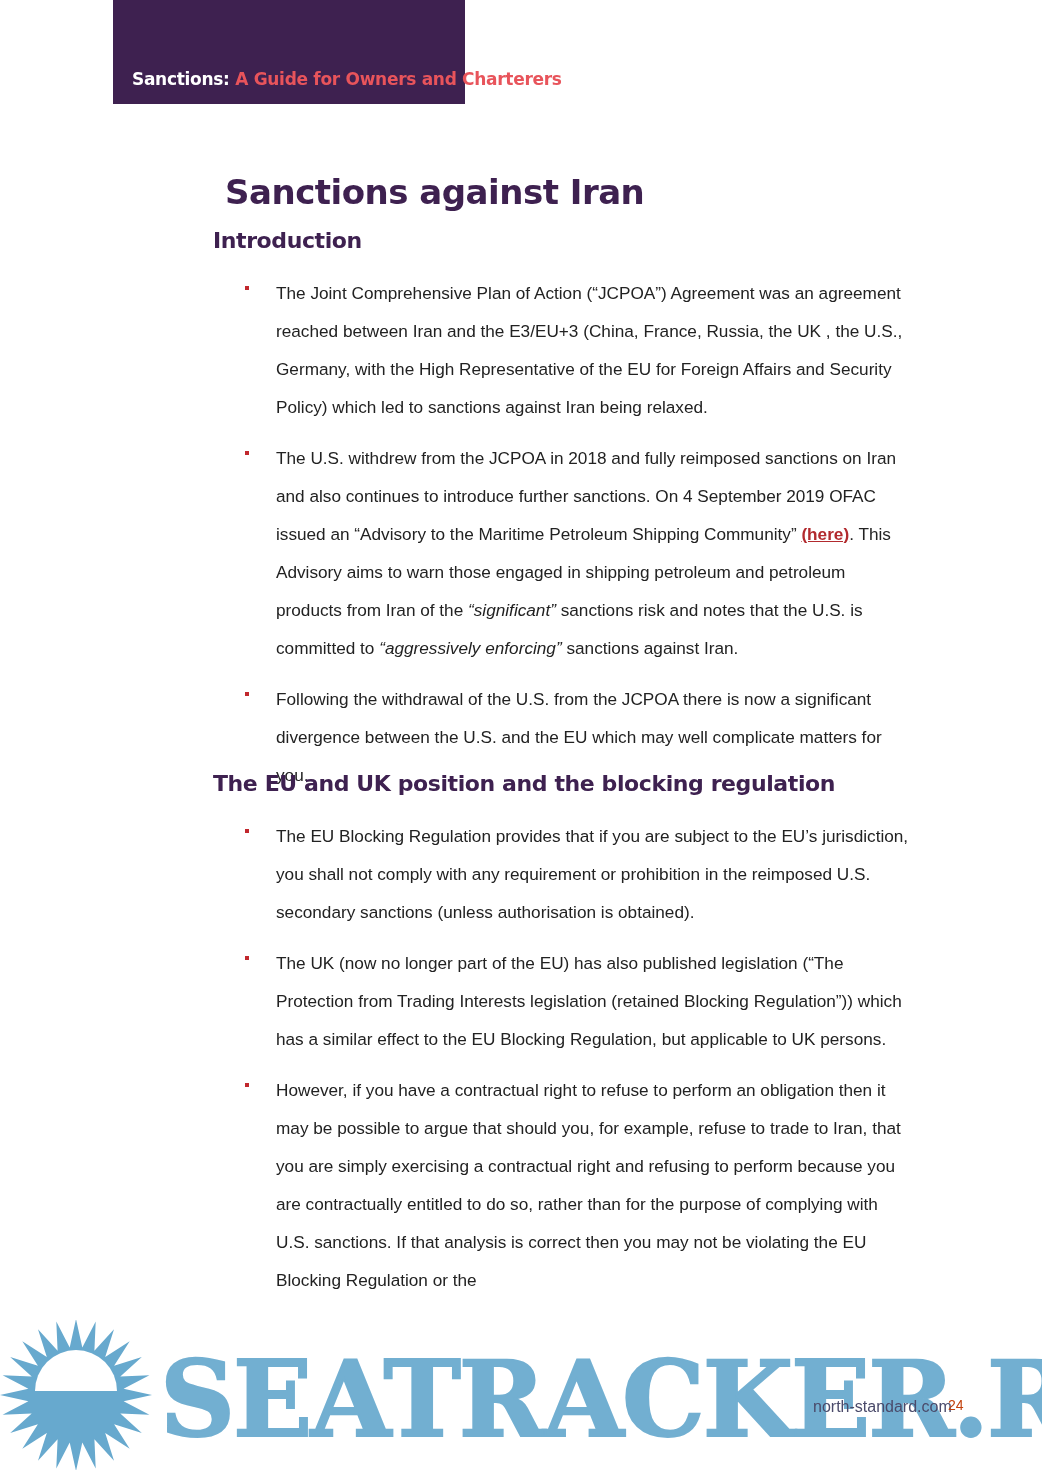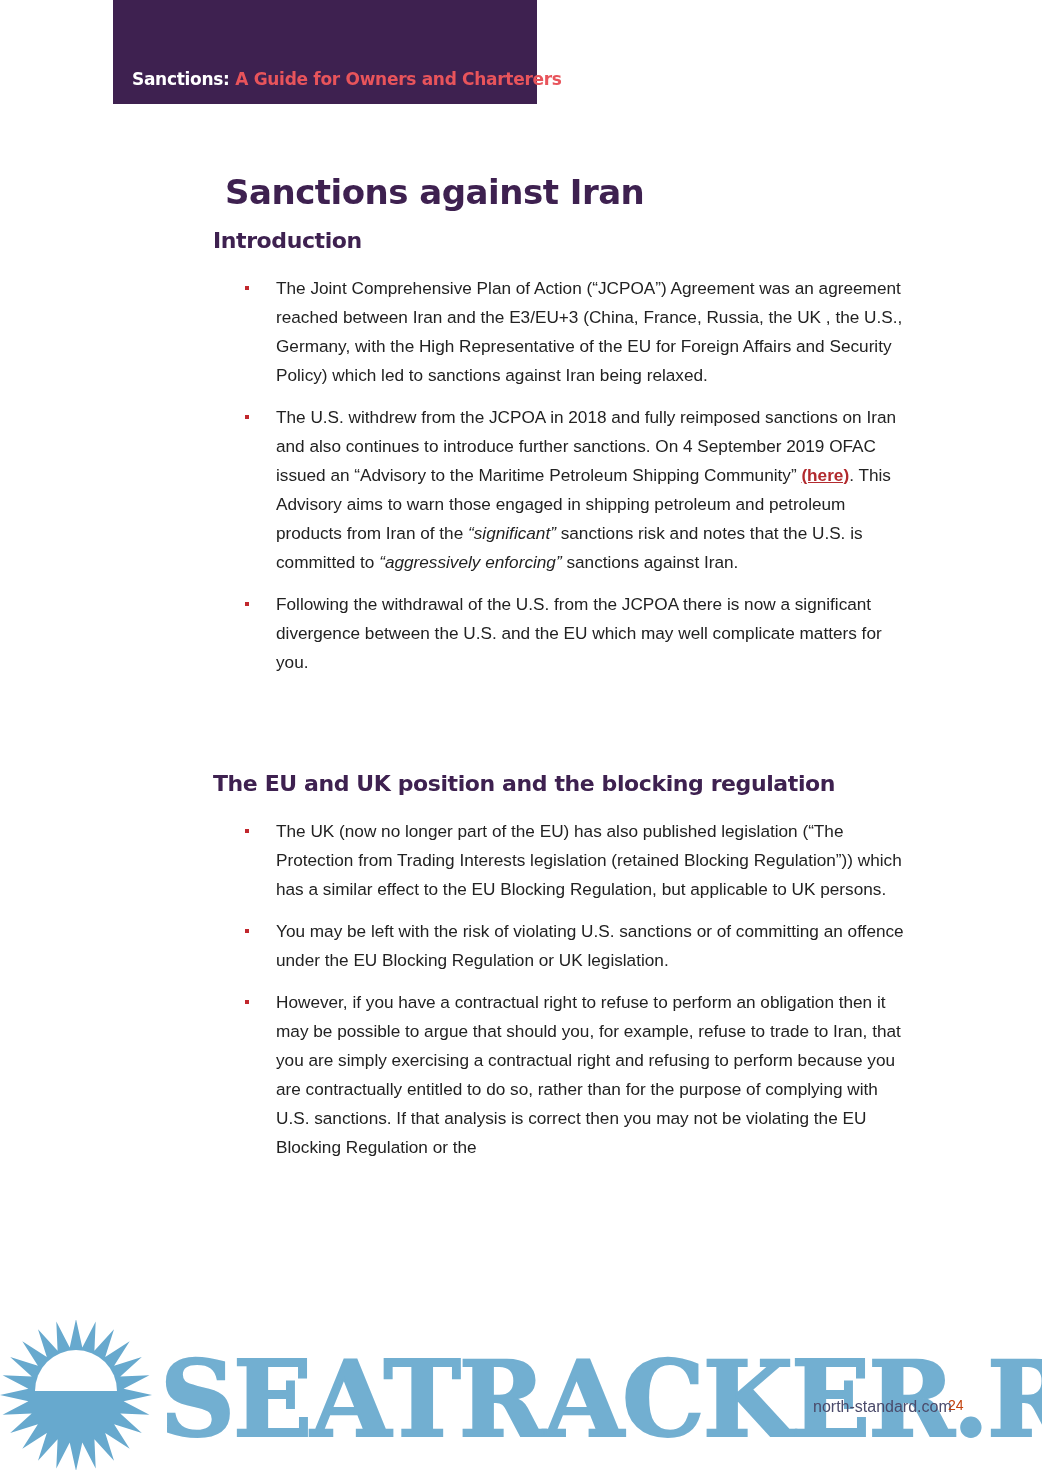--- a/index.html
+++ b/index.html
@@ -3,21 +3,21 @@
 <meta charset="utf-8">
 <style>
   html, body { margin: 0; padding: 0; }
   body {
     width: 1042px; height: 1474px; position: relative; overflow: hidden;
     background: #ffffff;
     font-family: "Liberation Sans", sans-serif;
     color: #222;
   }
   .header-band {
-    position: absolute; left: 113px; top: 0; width: 424px; height: 104px;
+    position: absolute; left: 113px; top: 0; width: 352px; height: 104px;
     background: #3e2150;
   }
   .header-title {
     position: absolute; left: 19px; top: 69px;
     font-family: "DejaVu Sans", sans-serif; font-size: 17px; font-weight: bold;
     white-space: nowrap; letter-spacing: -0.3px;
   }
   .header-title .lead { color: #ffffff; }
   .header-title .rest { color: #e8545b; }
 
@@ -32,21 +32,21 @@
     color: #3e2150; letter-spacing: -0.4px;
   }
   .h-intro { top: 228px; text-align: right; }
   .h-eu { top: 771px; }
 
   .bullets {
     position: absolute; left: 243px; width: 670px; margin: 0; padding: 0; list-style: none;
   }
   .bullets li {
     position: relative; padding-left: 33px;
-    font-size: 17.2px; line-height: 29px; color: #222;
+    font-size: 17.2px; line-height: 38px; color: #222;
     margin-bottom: 13px;
   }
   .bullet-marker {
     position: absolute; left: 2px; top: 12px; width: 4px; height: 4px;
     background: #c1272d;
   }
   .list-intro { top: 274px; }
   .list-eu { top: 817px; }
   .link { color: #b22a2e; font-weight: bold; text-decoration: underline; }
   em { font-style: italic; }
@@ -96,28 +96,31 @@
     <span class="bullet-marker"></span>
     <span>Following the withdrawal of the U.S. from the JCPOA there is now a significant divergence between the U.S. and the EU which may well complicate matters for you.</span>
   </li>
 </ul>
 
 <h2 class="section-heading h-eu">The EU and UK position and the blocking regulation</h2>
 
 <ul class="bullets list-eu">
   <li>
     <span class="bullet-marker"></span>
+    <span>The EU Blocking Regulation provides that if you are subject to the EU’s jurisdiction, you shall not comply with any requirement or prohibition in the reimposed U.S. secondary sanctions (unless authorisation is obtained).</span>
+  </li>
+  <li>
+    <span class="bullet-marker"></span>
     <span>The UK (now no longer part of the EU) has also published legislation (“The Protection from Trading Interests legislation (retained Blocking Regulation”)) which has a similar effect to the EU Blocking Regulation, but applicable to UK persons.</span>
   </li>
   <li>
     <span class="bullet-marker"></span>
   </li>
   <li>
     <span class="bullet-marker"></span>
-    <span>You may be left with the risk of violating U.S. sanctions or of committing an offence under the EU Blocking Regulation or UK legislation.</span>
   </li>
   <li>
     <span class="bullet-marker"></span>
     <span>However, if you have a contractual right to refuse to perform an obligation then it may be possible to argue that should you, for example, refuse to trade to Iran, that you are simply exercising a contractual right and refusing to perform because you are contractually entitled to do so, rather than for the purpose of complying with U.S. sanctions.  If that analysis is correct then you may not be violating the EU Blocking Regulation or the</span>
   </li>
 </ul>
 
 <svg class="watermark" viewBox="0 0 1042 150" width="1042" height="150" style="left:0;top:1320px;">
   <g id="sun" transform="translate(76,75)">
       <polygon points="0.0,-76.0 6.3,-47.6 19.7,-73.4 18.4,-44.3 38.0,-65.8 29.2,-38.1 53.7,-53.7 38.1,-29.2 65.8,-38.0 44.3,-18.4 73.4,-19.7 47.6,-6.3 76.0,0.0 47.6,6.3 73.4,19.7 44.3,18.4 65.8,38.0 38.1,29.2 53.7,53.7 29.2,38.1 38.0,65.8 18.4,44.3 19.7,73.4 6.3,47.6 0.0,76.0 -6.3,47.6 -19.7,73.4 -18.4,44.3 -38.0,65.8 -29.2,38.1 -53.7,53.7 -38.1,29.2 -65.8,38.0 -44.3,18.4 -73.4,19.7 -47.6,6.3 -76.0,0.0 -47.6,-6.3 -73.4,-19.7 -44.3,-18.4 -65.8,-38.0 -38.1,-29.2 -53.7,-53.7 -29.2,-38.1 -38.0,-65.8 -18.4,-44.3 -19.7,-73.4 -6.3,-47.6" fill="#67a9ce"></polygon>

